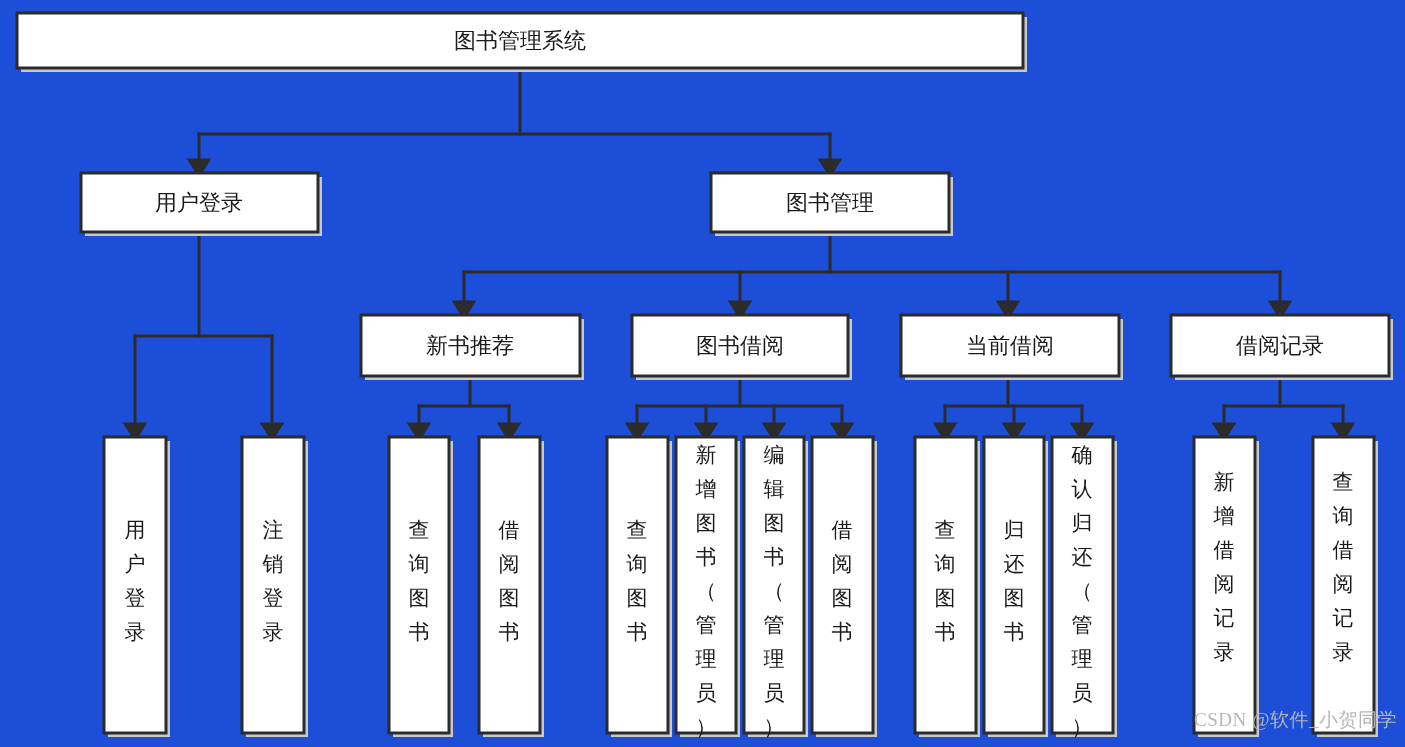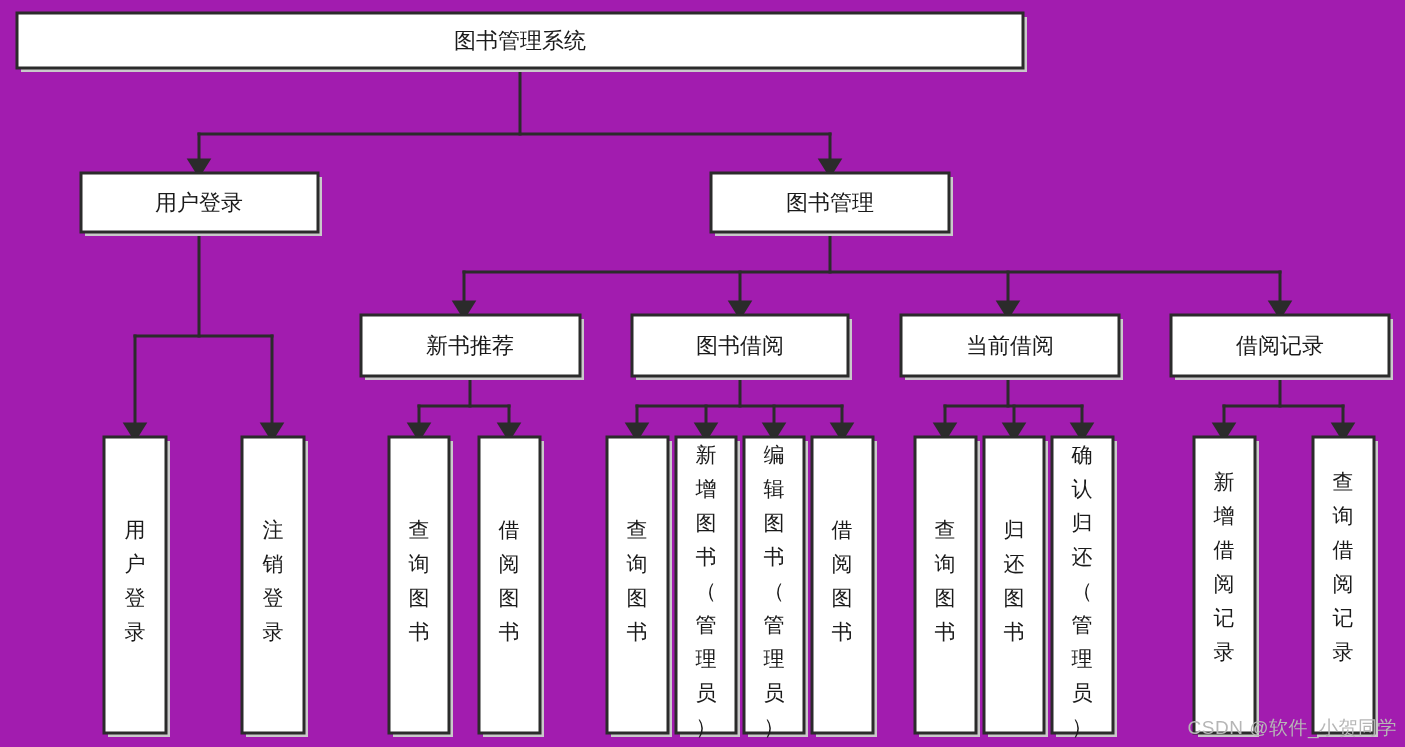--- a/index.html
+++ b/index.html
@@ -10,21 +10,21 @@
   body {
     width: 1405px;
     height: 747px;
     font-family: "DejaVu Sans", "Liberation Sans", sans-serif;
     overflow: hidden;
   }
   #diagram-root {
     position: relative;
     width: 1405px;
     height: 747px;
-    background: #a21caf;
+    background: #1d4ed8;
   }
   svg.diagram {
     position: absolute;
     left: 0;
     top: 0;
     width: 1405px;
     height: 747px;
   }
   .node-box {
     fill: #ffffff;
@@ -49,22 +49,22 @@
   }
   .node-label-v {
     font-family: "DejaVu Sans", "Liberation Sans", sans-serif;
     font-size: 21px;
     fill: #1a1a1a;
     text-anchor: middle;
   }
   .watermark {
     position: absolute;
     right: 8px;
-    bottom: 6px;
-    font-family: Liberation Sans, sans-serif;
+    bottom: 14px;
+    font-family: Liberation Serif, serif;
     font-size: 19px;
     color: #b6b6b6;
     letter-spacing: 0.5px;
     white-space: nowrap;
     pointer-events: none;
   }
 </style>
 </head>
 <body>
 

